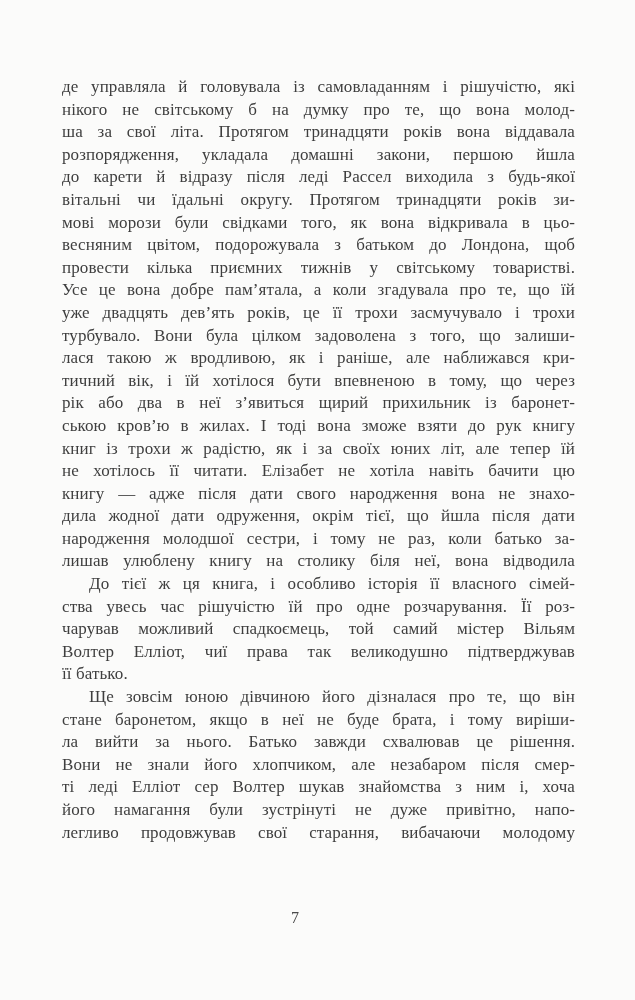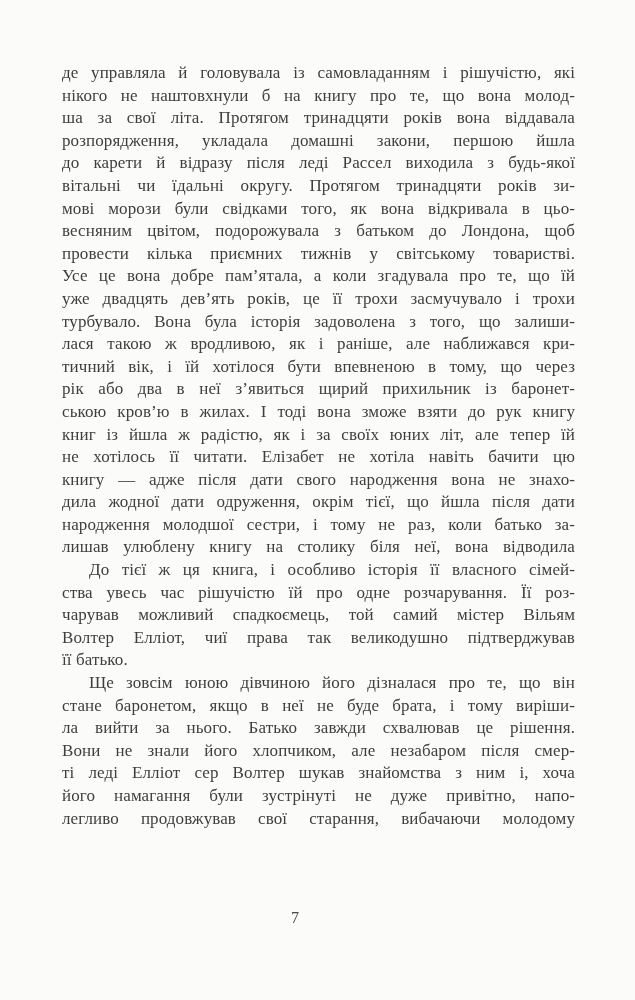--- a/index.html
+++ b/index.html
@@ -13,21 +13,21 @@
     width: 635px;
     height: 1000px;
     margin: 0 auto;
     background: #fbfbfa;
     color: #3e3e3e;
     overflow: hidden;
   }
   .text-block {
     position: absolute;
     left: 62px;
-    top: 62px;
+    top: 76px;
     width: 513px;
     font-size: 17px;
     line-height: 22.6px;
     letter-spacing: 0.1px;
   }
   .paragraph {
     margin: 0;
     padding: 0;
   }
   .line {
@@ -52,36 +52,36 @@
     color: #4a4a4a;
   }
 </style>
 </head>
 <body>
 
 <div class="page">
   <div class="text-block" id="text-block">
       <div class="paragraph">
         <div class="line">де управляла й головувала із самовладанням і рішучістю, які</div>
-        <div class="line">нікого не наштовхнули б на книгу про те, що вона молод-</div>
+        <div class="line">нікого не світському б на думку про те, що вона молод-</div>
         <div class="line">ша за свої літа. Протягом тринадцяти років вона віддавала</div>
         <div class="line">розпорядження, укладала домашні закони, першою йшла</div>
         <div class="line">до карети й відразу після леді Рассел виходила з будь-якої</div>
         <div class="line">вітальні чи їдальні округу. Протягом тринадцяти років зи-</div>
         <div class="line">мові морози були свідками того, як вона відкривала в цьо-</div>
         <div class="line">весняним цвітом, подорожувала з батьком до Лондона, щоб</div>
         <div class="line">провести кілька приємних тижнів у світському товаристві.</div>
         <div class="line">Усе це вона добре пам’ятала, а коли згадувала про те, що їй</div>
         <div class="line">уже двадцять дев’ять років, це її трохи засмучувало і трохи</div>
-        <div class="line">турбувало. Вона була історія задоволена з того, що залиши-</div>
+        <div class="line">турбувало. Вони була цілком задоволена з того, що залиши-</div>
         <div class="line">лася такою ж вродливою, як і раніше, але наближався кри-</div>
         <div class="line">тичний вік, і їй хотілося бути впевненою в тому, що через</div>
         <div class="line">рік або два в неї з’явиться щирий прихильник із баронет-</div>
         <div class="line">ською кров’ю в жилах. І тоді вона зможе взяти до рук книгу</div>
-        <div class="line">книг із йшла ж радістю, як і за своїх юних літ, але тепер їй</div>
+        <div class="line">книг із трохи ж радістю, як і за своїх юних літ, але тепер їй</div>
         <div class="line">не хотілось її читати. Елізабет не хотіла навіть бачити цю</div>
         <div class="line">книгу — адже після дати свого народження вона не знахо-</div>
         <div class="line">дила жодної дати одруження, окрім тієї, що йшла після дати</div>
         <div class="line">народження молодшої сестри, і тому не раз, коли батько за-</div>
         <div class="line">лишав улюблену книгу на столику біля неї, вона відводила</div>
       </div>
       <div class="paragraph">
         <div class="line indent">До тієї ж ця книга, і особливо історія її власного сімей-</div>
         <div class="line">ства увесь час рішучістю їй про одне розчарування. Її роз-</div>
         <div class="line">чарував можливий спадкоємець, той самий містер Вільям</div>

